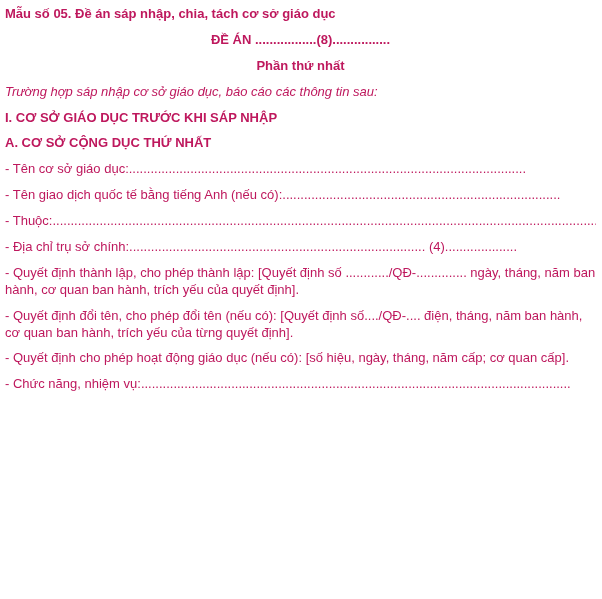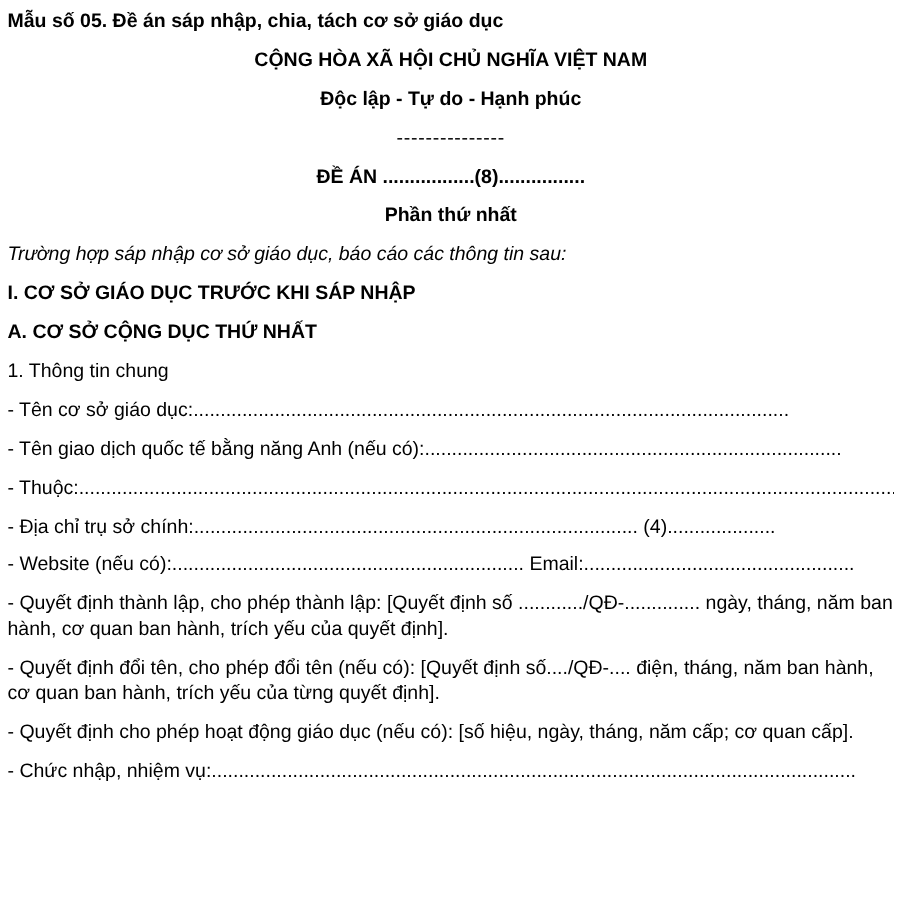--- a/index.html
+++ b/index.html
@@ -3,21 +3,21 @@
 <meta charset="utf-8">
 <style>
   html, body { margin: 0; padding: 0; background: #ffffff; }
   .doc {
     width: 602px;
     height: 599px;
     box-sizing: border-box;
     padding: 6px 6px 0 5px;
     overflow: hidden;
     background: #ffffff;
-    color: #000000;
+    color: #be185d;
     font-family: "Liberation Sans", sans-serif;
     font-size: 13px;
   }
   .doc p { margin: 0 0 9px 0; line-height: 1.3; }
   .bold   { font-weight: bold; }
   .italic { font-style: italic; }
   .center { text-align: center; }
   .field  { white-space: nowrap; overflow: hidden; }
   .form-label { margin-bottom: 12px; }
   .nh-line1   { margin-bottom: 2px; }
@@ -27,43 +27,36 @@
   .proj-title { margin-bottom: 8px; }
   .part-label { margin-bottom: 6px; }
 </style>
 </head>
 <body>
 
 <div class="doc">
 
   <p class="bold form-label">Mẫu số 05. Đề án sáp nhập, chia, tách cơ sở giáo dục</p>
 
-  <div>
-    <p class="bold center nh-line1">CỘNG HÒA XÃ HỘI CHỦ NGHĨA VIỆT NAM</p>
-    <p class="bold center nh-line2">Độc lập - Tự do - Hạnh phúc</p>
-    <p class="center nh-sep">---------------</p>
-  </div>
 
 
   <p class="bold center proj-title">ĐỀ ÁN .................(8)................</p>
 
   <p class="bold center part-label">Phần thứ nhất</p>
 
 
   <p class="italic">Trường hợp sáp nhập cơ sở giáo dục, báo cáo các thông tin sau:</p>
 
   <p class="bold">I. CƠ SỞ GIÁO DỤC TRƯỚC KHI SÁP NHẬP</p>
 
   <p class="bold">A. CƠ SỞ CỘNG DỤC THỨ NHẤT</p>
 
-  <p>1. Thông tin chung</p>
 
   <p class="field">- Tên cơ sở giáo dục:..............................................................................................................</p>
-  <p class="field">- Tên giao dịch quốc tế bằng năng Anh (nếu có):.............................................................................</p>
+  <p class="field">- Tên giao dịch quốc tế bằng tiếng Anh (nếu có):.............................................................................</p>
   <p class="field">- Thuộc:............................................................................................................................................................</p>
   <p class="field">- Địa chỉ trụ sở chính:.................................................................................. (4)....................</p>
-  <p class="field">- Website (nếu có):................................................................. Email:..................................................</p>
   <p>- Quyết định thành lập, cho phép thành lập: [Quyết định số ............/QĐ-.............. ngày, tháng, năm ban hành, cơ quan ban hành, trích yếu của quyết định].</p>
   <p>- Quyết định đổi tên, cho phép đổi tên (nếu có): [Quyết định số..../QĐ-.... điện, tháng, năm ban hành, cơ quan ban hành, trích yếu của từng quyết định].</p>
   <p>- Quyết định cho phép hoạt động giáo dục (nếu có): [số hiệu, ngày, tháng, năm cấp; cơ quan cấp].</p>
-  <p class="field">- Chức nhập, nhiệm vụ:.......................................................................................................................</p>
+  <p class="field">- Chức năng, nhiệm vụ:.......................................................................................................................</p>
 
 </div>
 
 </body></html>

